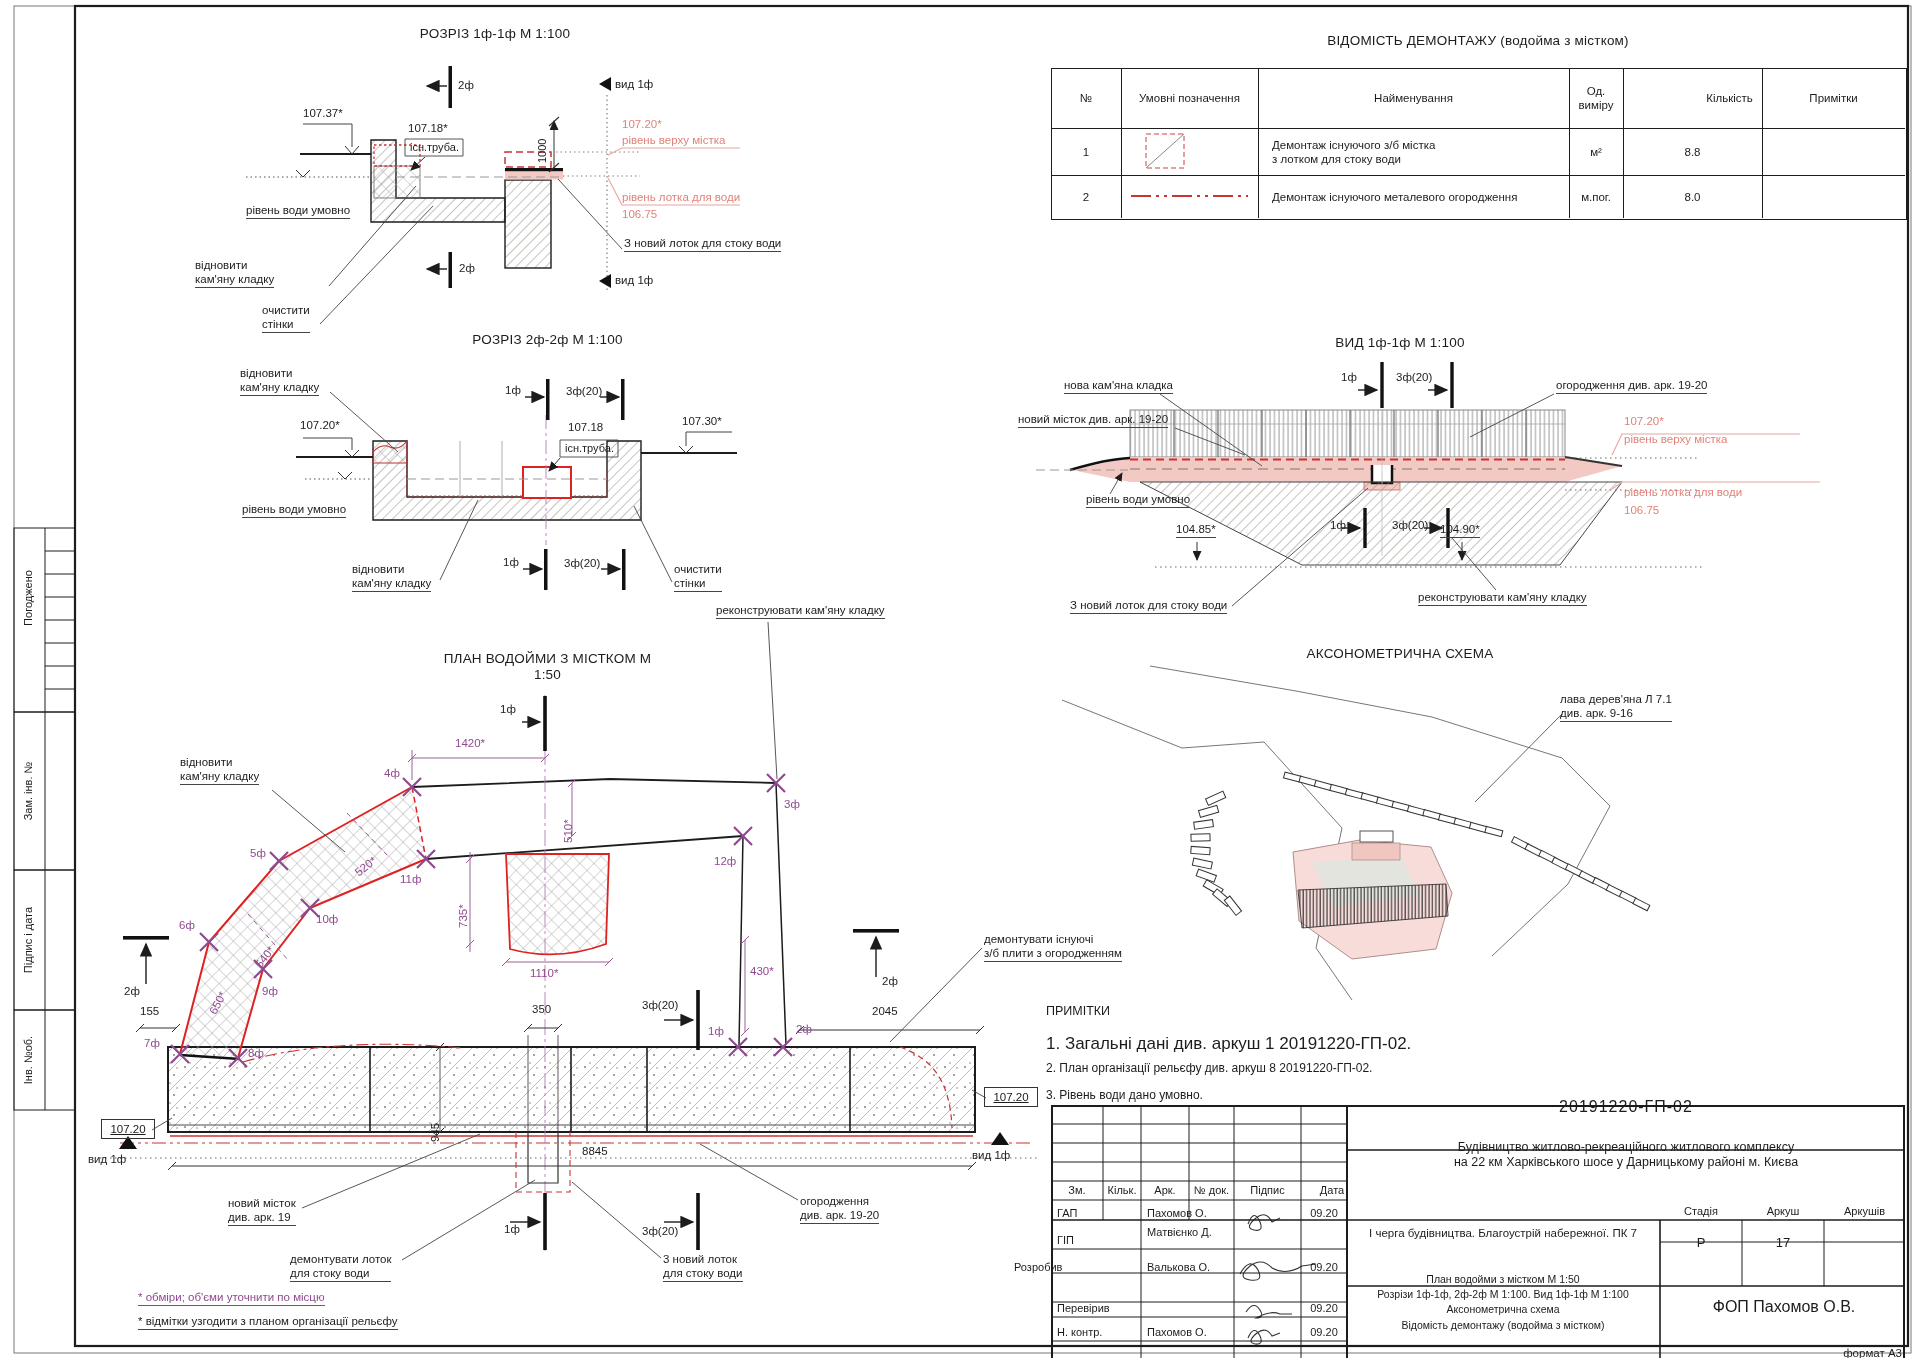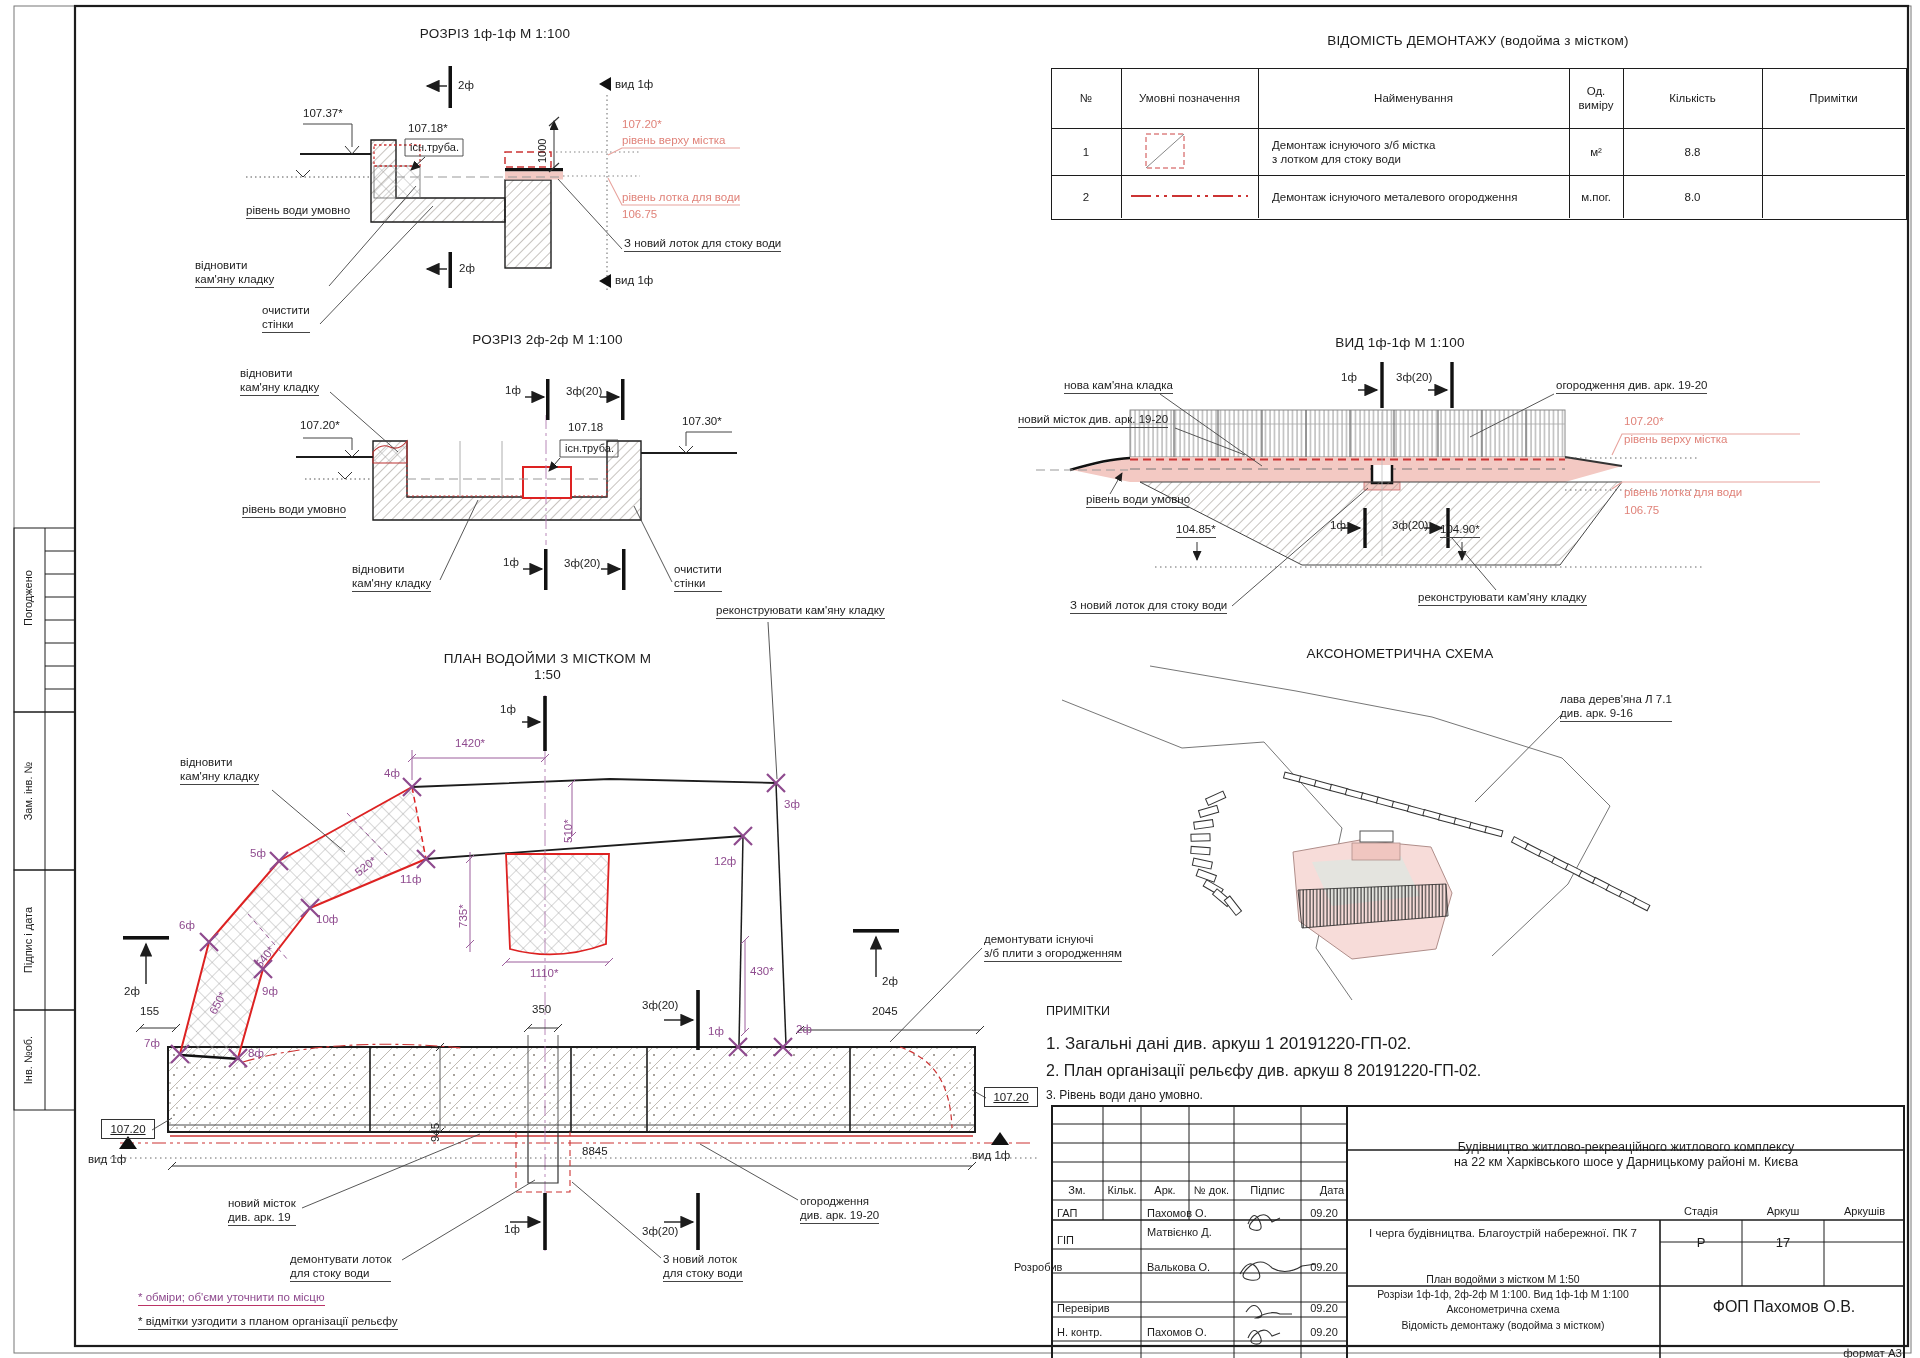--- a/index.html
+++ b/index.html
@@ -466,21 +466,21 @@
 <div class="L" style="left:1623px;top:68px;width:1.4px;height:150px;background:#1c1c1c;"></div>
 <div class="L" style="left:1762px;top:68px;width:1.4px;height:150px;background:#1c1c1c;"></div>
 <div class="L" style="left:1051px;top:128px;width:854px;height:1.4px;background:#1c1c1c;"></div>
 <div class="L" style="left:1051px;top:175px;width:854px;height:1.4px;background:#1c1c1c;"></div>
 <div class="L ttl ctr" style="left:1051px;top:33px;width:854px;">ВІДОМІСТЬ ДЕМОНТАЖУ (водойма з містком)</div>
 <div class="L t ctr" style="left:1051px;top:91px;width:70px;">№</div>
 <div class="L t ctr" style="left:1121px;top:91px;width:137px;">Умовні позначення</div>
 <div class="L t ctr" style="left:1258px;top:91px;width:311px;">Найменування</div>
 <div class="L t ctr" style="left:1569px;top:84px;width:54px;">Од.
 виміру</div>
-<div class="L t ctr" style="left:1623px;top:91px;width:139px;">Кількість</div>
+<div class="L t ctr" style="left:1623px;top:91px;width:139px;padding-left:37px;">Кількість</div>
 <div class="L t ctr" style="left:1762px;top:91px;width:143px;">Примітки</div>
 <div class="L t ctr" style="left:1051px;top:145px;width:70px;">1</div>
 <div class="L t" style="left:1272px;top:138px;width:290px;">Демонтаж існуючого з/б містка
 з лотком для стоку води</div>
 <div class="L t ctr" style="left:1569px;top:145px;width:54px;">м²</div>
 <div class="L t ctr" style="left:1623px;top:145px;width:139px;">8.8</div>
 <div class="L t ctr" style="left:1051px;top:190px;width:70px;">2</div>
 <div class="L t" style="left:1272px;top:190px;width:290px;">Демонтаж існуючого металевого огородження</div>
 <div class="L t ctr" style="left:1569px;top:190px;width:54px;">м.пог.</div>
 <div class="L t ctr" style="left:1623px;top:190px;width:139px;">8.0</div>
@@ -502,21 +502,21 @@
 <div class="L t" style="left:1392px;top:518px;">3ф(20)</div>
 <div class="L t u" style="left:1070px;top:598px;">З новий лоток для стоку води</div>
 <div class="L t u" style="left:1418px;top:590px;">реконструювати  кам'яну кладку</div>
 
 <div class="L ttl ctr" style="left:1285px;top:646px;width:230px;">АКСОНОМЕТРИЧНА СХЕМА</div>
 <div class="L t u" style="left:1560px;top:692px;">лава дерев'яна Л 7.1
 див. арк. 9-16</div>
 
 <div class="L" style="left:1046px;top:1004px;font-size:12.5px;">ПРИМІТКИ</div>
 <div class="L" style="left:1046px;top:1034px;font-size:17px;">1. Загальні дані див. аркуш 1 20191220-ГП-02.</div>
-<div class="L" style="left:1046px;top:1061px;font-size:16px;">2. План організації рельєфу див. аркуш 8 20191220-ГП-02.</div>
+<div class="L" style="left:1046px;top:1061px;font-size:12px;">2. План організації рельєфу див. аркуш 8 20191220-ГП-02.</div>
 <div class="L" style="left:1046px;top:1088px;font-size:12px;">3. Рівень води дано умовно.</div>
 
 <div class="L" style="left:1051px;top:1085px;width:854px;height:260px;">
   <svg width="854" height="260" viewBox="0 0 854 260">
     <rect x="1" y="1" width="852" height="258" fill="none" stroke="#1c1c1c" stroke-width="2"></rect>
     <line x1="296" y1="0" x2="296" y2="260" stroke="#1c1c1c" stroke-width="2"></line>
     <g stroke="#1c1c1c" stroke-width="1">
       <line x1="0" y1="19" x2="296" y2="19"></line>
           <line x1="0" y1="38" x2="296" y2="38"></line>
       <line x1="0" y1="57" x2="296" y2="57"></line>
@@ -555,20 +555,21 @@
 <div class="L tb" style="left:1057px;top:1234px;">ГІП</div>
 <div class="L tb" style="left:1014px;top:1261px;">Розробив</div>
 <div class="L tb" style="left:1147px;top:1261px;">Валькова О.</div>
 <div class="L tb ctr" style="left:1301px;top:1261px;width:46px;">09.20</div>
 <div class="L tb" style="left:1057px;top:1302px;">Перевірив</div>
 <div class="L tb" style="left:1147px;top:1226px;">Матвієнко Д.</div>
 <div class="L tb ctr" style="left:1301px;top:1302px;width:46px;">09.20</div>
 <div class="L tb" style="left:1057px;top:1326px;">Н. контр.</div>
 <div class="L tb" style="left:1147px;top:1326px;">Пахомов О.</div>
 <div class="L tb ctr" style="left:1301px;top:1326px;width:46px;">09.20</div>
+<div class="L big ctr" style="left:1347px;top:1097px;width:558px;letter-spacing:1px;">20191220-ГП-02</div>
 <div class="L ctr" style="left:1352px;top:1140px;width:548px;font-size:12.5px;">Будівництво житлово-рекреаційного житлового комплексу
 на 22 км Харківського шосе у Дарницькому районі м. Києва</div>
 <div class="L ctr" style="left:1350px;top:1226px;width:306px;font-size:11.5px;">І черга будівництва. Благоустрій набережної. ПК 7</div>
 <div class="L ctr" style="left:1350px;top:1272px;width:306px;font-size:10.5px;line-height:1.45;">План водойми з містком М 1:50
 Розрізи 1ф-1ф, 2ф-2ф М 1:100. Вид 1ф-1ф М 1:100
 Аксонометрична схема
 Відомість демонтажу (водойма з містком)</div>
 <div class="L tb ctr" style="left:1660px;top:1205px;width:82px;">Стадія</div>
 <div class="L tb ctr" style="left:1742px;top:1205px;width:82px;">Аркуш</div>
 <div class="L tb ctr" style="left:1824px;top:1205px;width:81px;">Аркушів</div>

